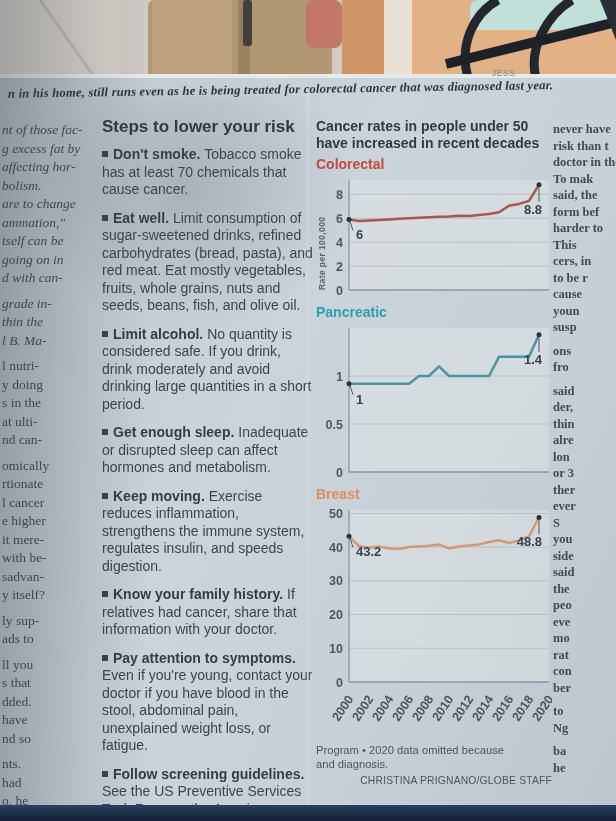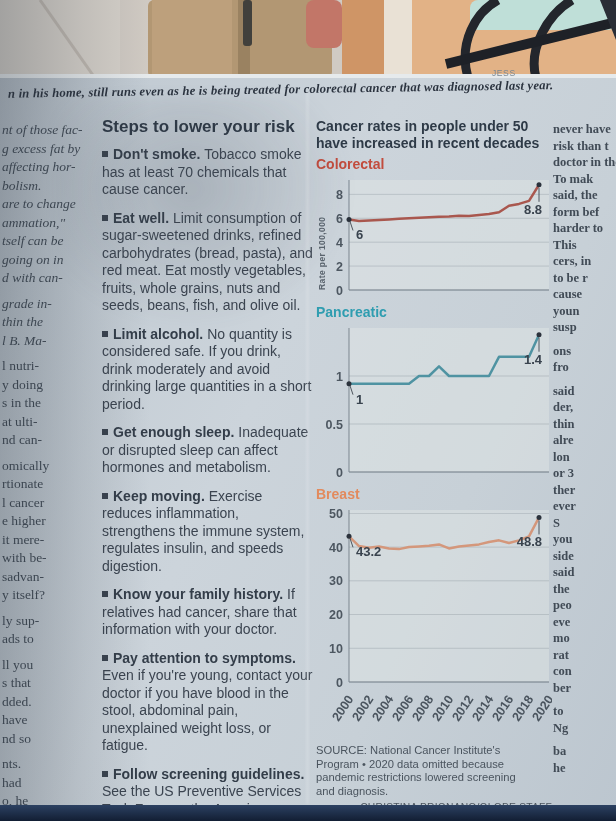--- a/index.html
+++ b/index.html
@@ -207,23 +207,21 @@
           <text class="xtick" text-anchor="end" transform="rotate(-56 98 197)" x="98" y="197">2006</text>
           <text class="xtick" text-anchor="end" transform="rotate(-56 118 197)" x="118" y="197">2008</text>
           <text class="xtick" text-anchor="end" transform="rotate(-56 138 197)" x="138" y="197">2010</text>
           <text class="xtick" text-anchor="end" transform="rotate(-56 158 197)" x="158" y="197">2012</text>
           <text class="xtick" text-anchor="end" transform="rotate(-56 178 197)" x="178" y="197">2014</text>
           <text class="xtick" text-anchor="end" transform="rotate(-56 198 197)" x="198" y="197">2016</text>
           <text class="xtick" text-anchor="end" transform="rotate(-56 218 197)" x="218" y="197">2018</text>
           <text class="xtick" text-anchor="end" transform="rotate(-56 238 197)" x="238" y="197">2020</text>
         </svg></div>
     <div class="source" id="sourceLines">
-        <div>SOURCE: National Cancer Institute's</div>
         <div>Program • 2020 data omitted because</div>
-        <div>pandemic restrictions lowered screening</div>
         <div>and diagnosis.</div>
       </div>
     <div class="byline">CHRISTINA PRIGNANO/GLOBE STAFF</div>
   </div>
 
   <div class="col-right" id="rightCol">
       <div class="ln">never have</div>
       <div class="ln">risk than t</div>
       <div class="ln">doctor in the</div>
       <div class="ln">To mak</div>

